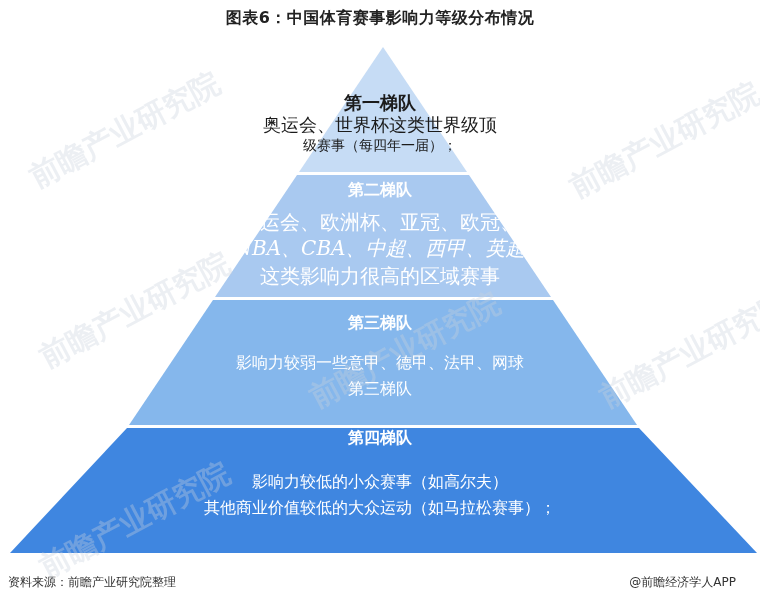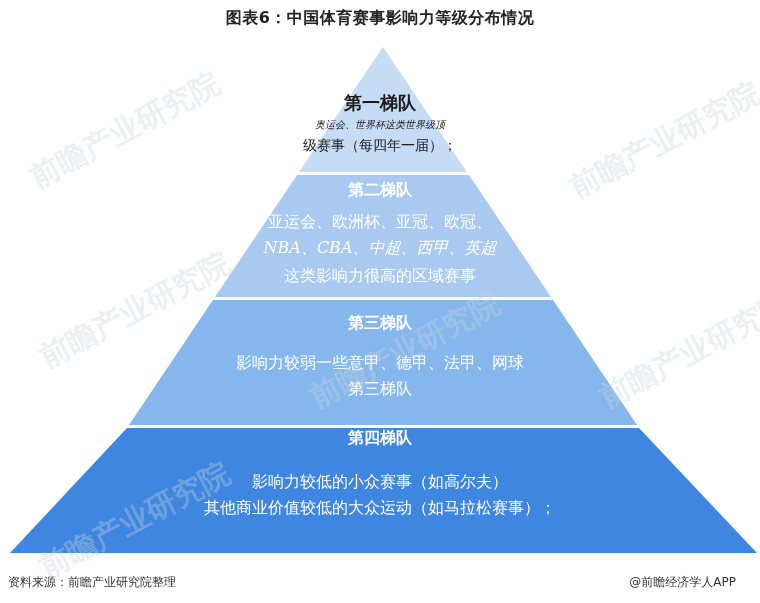--- a/index.html
+++ b/index.html
@@ -7,21 +7,21 @@
          font-family:"DejaVu Serif","Liberation Serif",serif; }
   .title { position:absolute; left:0; top:8px; width:760px; text-align:center;
            font-family:"DejaVu Sans","Liberation Sans",sans-serif; font-weight:bold;
            font-size:16px; color:#222; letter-spacing:0.5px; }
   svg.pyr { position:absolute; left:0; top:0; }
   .watermark { position:absolute; color:rgba(200,210,220,0.35);
                font-family:"DejaVu Sans","Liberation Sans",sans-serif; font-weight:bold;
                font-size:30px; transform:rotate(-28deg); white-space:nowrap; pointer-events:none; }
   .tier { position:absolute; left:0; width:760px; text-align:center; }
   .tier .head { font-weight:bold; font-size:16px; }
-  .tier .line { font-size:16px; line-height:24px; }
+  .tier .line { font-size:20px; line-height:24px; }
   .t1 { color:#1b1b1b; }
   .t2, .t3, .t4 { color:#ffffff; }
   .footer { position:absolute; top:574px; font-family:"DejaVu Sans","Liberation Sans",sans-serif;
             font-size:12px; color:#333; }
   .footer.left { left:8px; }
   .footer.right { right:24px; }
 </style>
 </head>
 <body>
 
@@ -37,21 +37,21 @@
 
 <div class="watermark" style="left:20px;top:110px;">前瞻产业研究院</div>
 <div class="watermark" style="left:560px;top:120px;">前瞻产业研究院</div>
 <div class="watermark" style="left:30px;top:290px;">前瞻产业研究院</div>
 <div class="watermark" style="left:300px;top:330px;">前瞻产业研究院</div>
 <div class="watermark" style="left:590px;top:330px;">前瞻产业研究院</div>
 <div class="watermark" style="left:30px;top:500px;">前瞻产业研究院</div>
 
 <div class="tier t1" style="top:91px;">
   <div class="head" style="font-size:18px;">第一梯队</div>
-  <div class="line" style="line-height:20px;font-size:10px;font-style:italic;">奥运会、世界杯这类世界级顶</div>
+  <div class="line" style="line-height:20px;font-size:18px;">奥运会、世界杯这类世界级顶</div>
   <div class="line" style="line-height:20px;font-size:14px;">级赛事（每四年一届）；</div>
 </div>
 
 <div class="tier t2" style="top:180px;">
   <div class="head" style="margin-bottom:8px;">第二梯队</div>
   <div class="line" style="line-height:26px;">亚运会、欧洲杯、亚冠、欧冠、</div>
   <div class="line" style="line-height:26px;font-style:italic;">NBA、CBA、中超、西甲、英超</div>
   <div class="line" style="line-height:30px;">这类影响力很高的区域赛事</div>
 </div>
 

